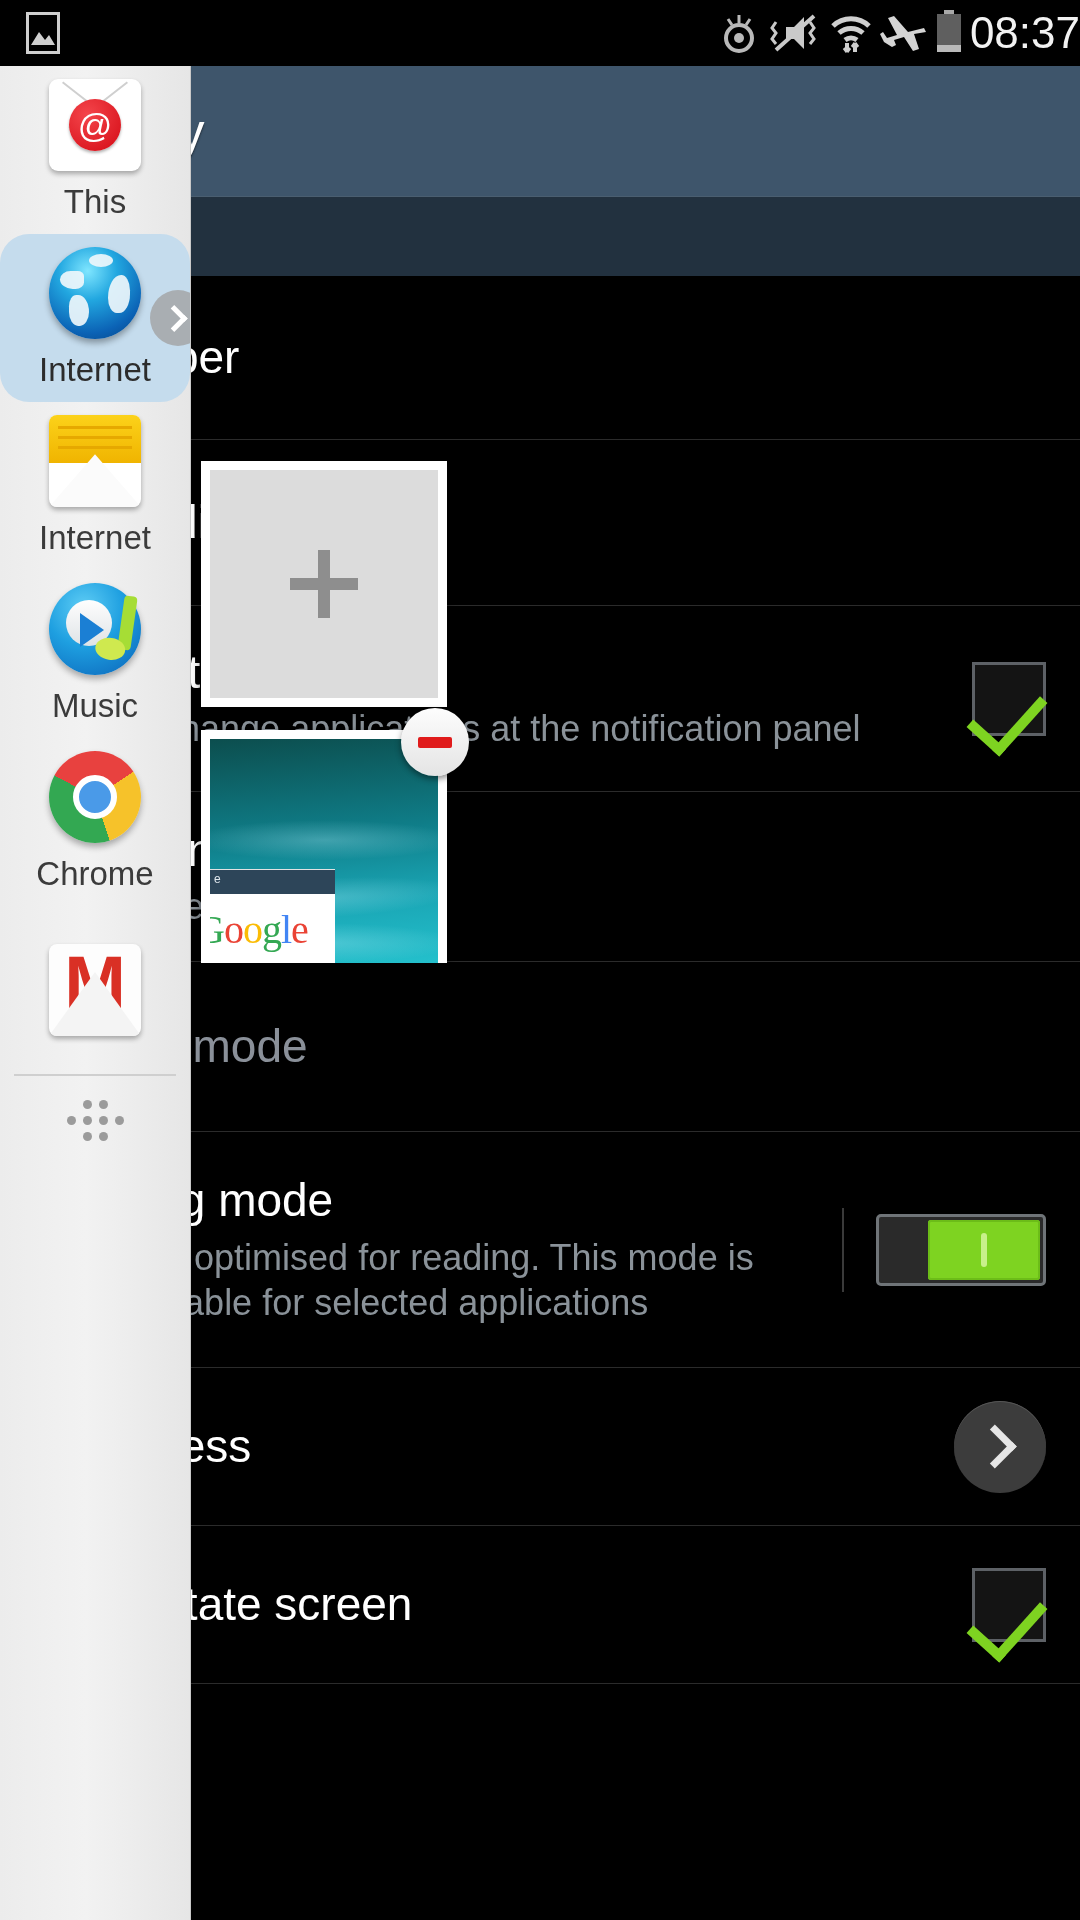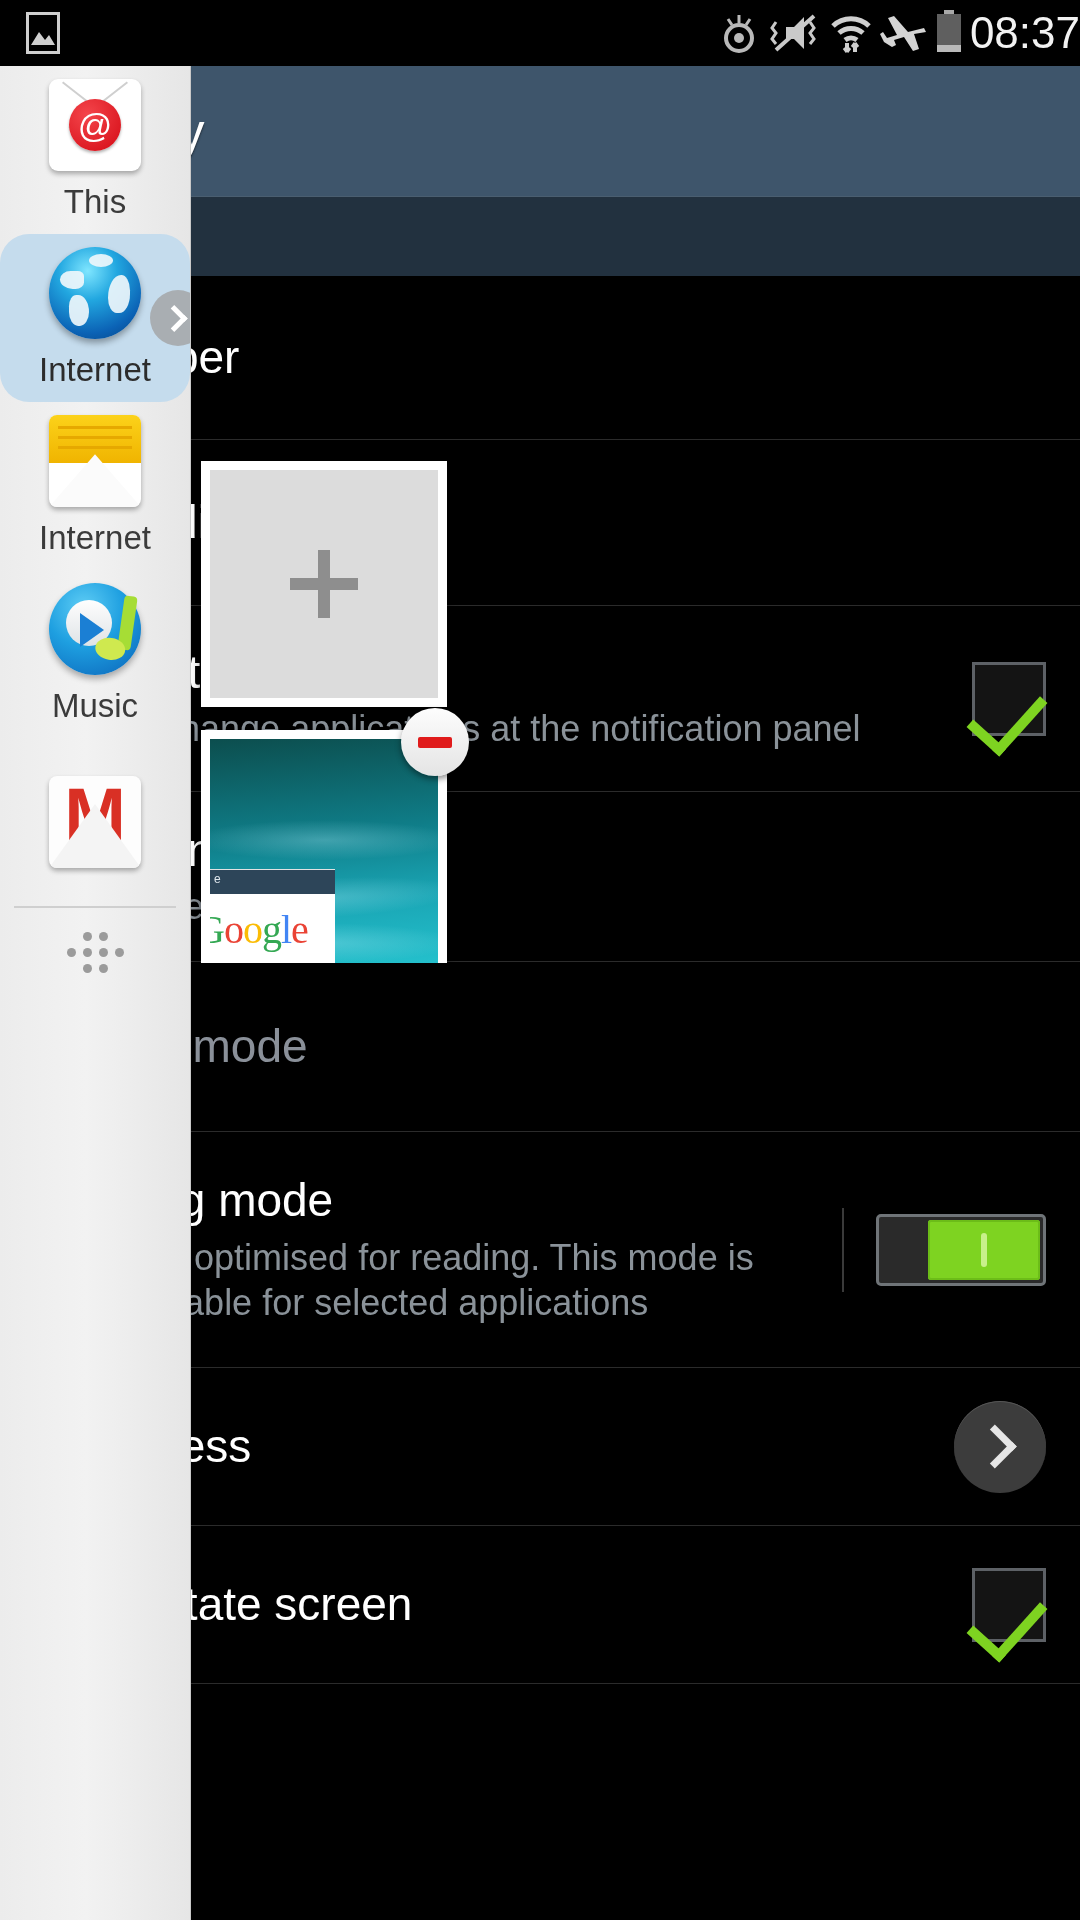--- a/index.html
+++ b/index.html
@@ -353,20 +353,24 @@
       <div class="app">
         <div class="app-icon ic-music">
           <span class="disc"></span>
             <span class="play"></span>
             <span class="note"></span>
         </div>
         <div class="app-label">Music</div>
       </div>
 
 
+      <div class="app">
+        <div class="app-icon ic-chrome"></div>
+        <div class="app-label">Chrome</div>
+      </div>
 
       <div class="app">
         <div class="app-icon ic-gmail">
           <div class="m">M</div>
             <div class="fold2"></div>
         </div>
       </div>
 
       <div class="side-divider"></div>
       <div class="side-handle">

